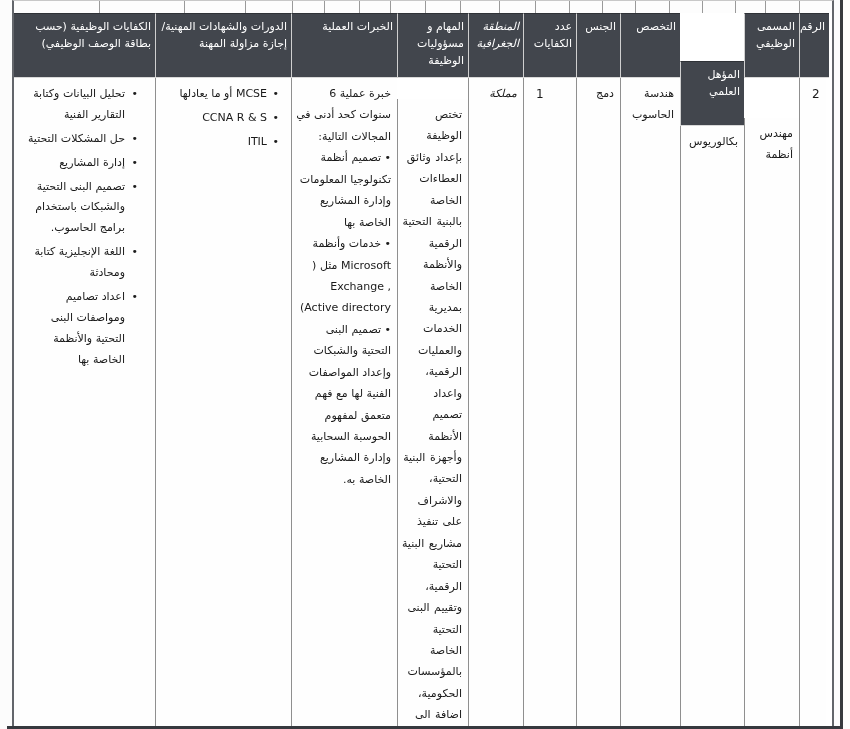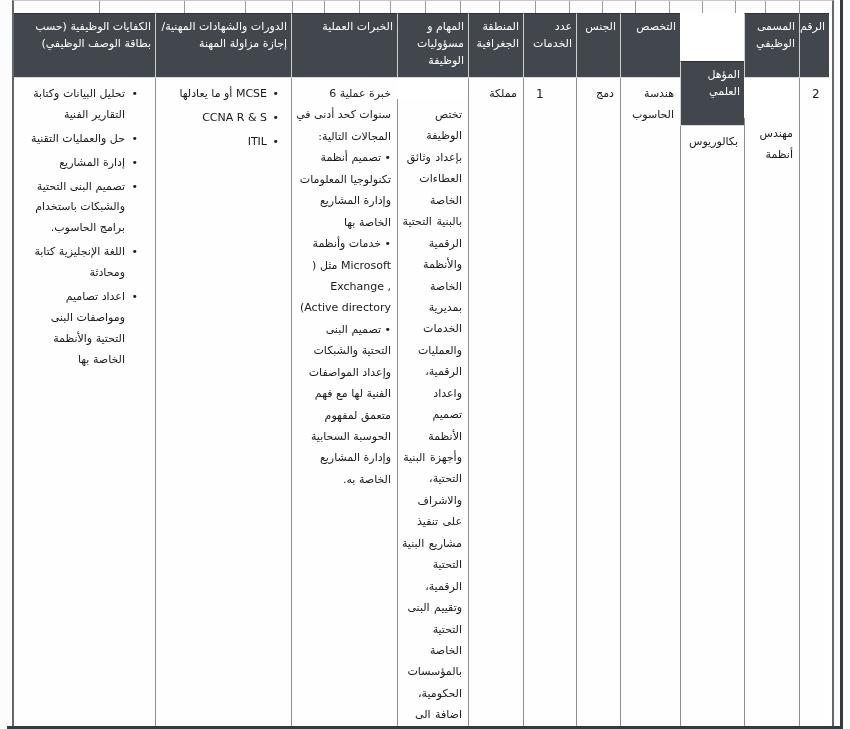--- a/index.html
+++ b/index.html
@@ -40,21 +40,21 @@
     border-right:2px solid var(--outer-border);
     background:#fff;
   }
   .col{display:flex;flex-direction:column;height:100%;}
   .c-number{width:33px;align-items:flex-end;}
   .c-job-title{width:55px;gap:40px;}
   .c-qualification{width:64px;margin-top:48px;}
   .c-specialization{width:60px;}
   .c-gender{width:44px;}
   .c-positions{width:53px;}
-  .c-region{width:55px;}
+  .c-region{width:55px;font-style:italic;}
   .c-duties{width:71px;gap:21px;}
   .c-experience{width:106px;}
   .c-certificates{width:136px;}
   .c-competencies{width:141px;}
 
   .hcell{
     height:65px;background:var(--header-bg);color:var(--header-fg);
     font-size:11px;line-height:1.55;text-align:right;
     padding:4px 4px 2px 0;
     border-top:1px solid #2f3237;
@@ -137,21 +137,21 @@
       <div class="hcell">التخصص</div>
       <div class="bcell">هندسة الحاسوب</div>
     </div>
 
     <div class="col c-gender">
       <div class="hcell">الجنس</div>
       <div class="bcell">دمج</div>
     </div>
 
     <div class="col c-positions">
-      <div class="hcell">عدد الخدمات</div>
+      <div class="hcell">عدد الكفايات</div>
       <div class="bcell">
         <span class="num-val">1</span>
       </div>
     </div>
 
     <div class="col c-region">
       <div class="hcell">المنطقة الجغرافية</div>
       <div class="bcell">مملكة</div>
     </div>
 
@@ -181,21 +181,21 @@
           <li>ITIL</li>
         </ul>
       </div>
     </div>
 
     <div class="col c-competencies">
       <div class="hcell">الكفايات الوظيفية (حسب بطاقة الوصف الوظيفي)</div>
       <div class="bcell">
         <ul class="blist">
           <li>تحليل البيانات وكتابة التقارير الفنية</li>
-          <li>حل والعمليات التقنية</li>
+          <li>حل المشكلات التحتية</li>
           <li>إدارة المشاريع</li>
           <li>تصميم البنى التحتية والشبكات باستخدام برامج الحاسوب.</li>
           <li>اللغة الإنجليزية كتابة ومحادثة</li>
           <li>اعداد تصاميم ومواصفات البنى التحتية والأنظمة الخاصة بها</li>
         </ul>
       </div>
     </div>
 
   </div>
 

